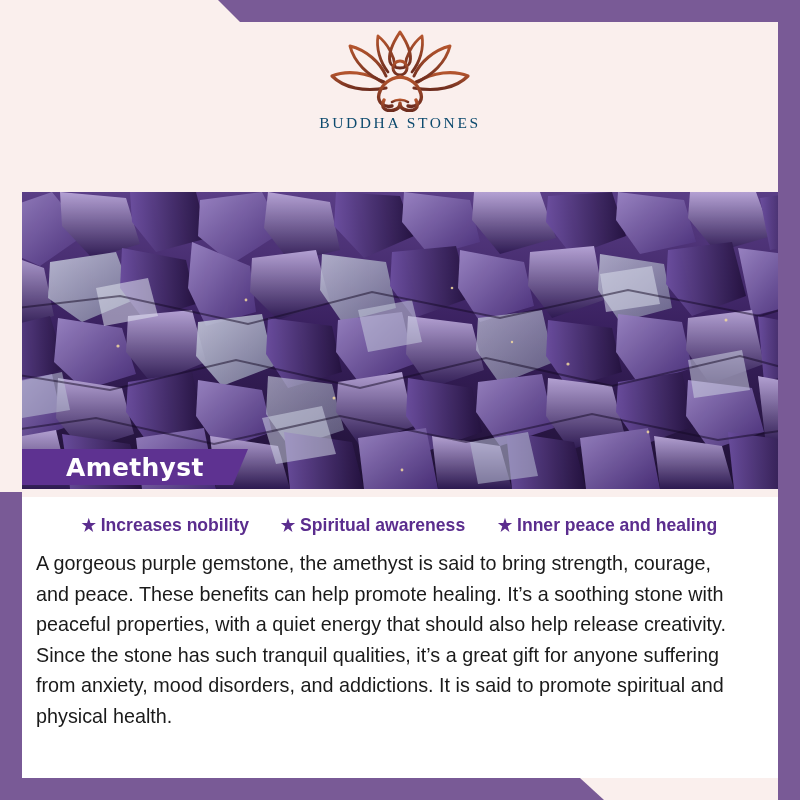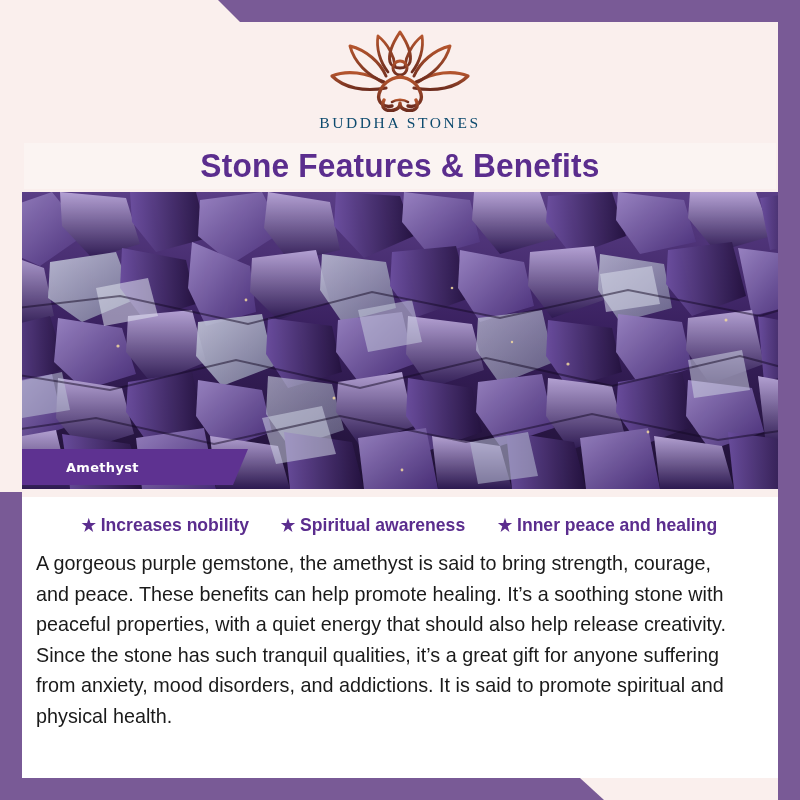--- a/index.html
+++ b/index.html
@@ -159,21 +159,21 @@
     background: #5e3291;
     -webkit-clip-path: polygon(0 0, 226px 0, 211px 36px, 0 36px);
     clip-path: polygon(0 0, 226px 0, 211px 36px, 0 36px);
     z-index: 4;
     display: flex;
     align-items: center;
   }
   .stone-banner-text {
     margin-left: 44px;
     color: #ffffff;
-    font-size: 13px;
+    font-size: 25px;
     font-weight: bold;
     letter-spacing: 0.3px;
     font-family: "DejaVu Sans", sans-serif;
   }
 
   
   .content {
     position: absolute;
     top: 497px;
     left: 22px;
@@ -255,23 +255,20 @@
           <path d="M60 74 C56 82 62 86 70 84 C74 83 76 80 76 77 C76 80 78 83 82 84 C90 86 96 82 92 74" stroke-width="3.4"></path>
 
           <path d="M68 76 C72 73 80 73 84 76" stroke-width="2.6"></path>
         </g>
       </svg>
 
       <span class="logo-word">BUDDHA STONES</span>
     </div>
   </div>
 
-  <div class="title-bar">
-    <span class="title-text">Stone Features &amp; Benefits</span>
-  </div>
 
   <div class="photo">
     <svg width="800" height="297" viewBox="0 0 800 297" preserveAspectRatio="none">
       <defs>
         <linearGradient id="bg1" x1="0" y1="0" x2="0" y2="1">
           <stop offset="0%" stop-color="#5a3e86"></stop>
           <stop offset="45%" stop-color="#3a2160"></stop>
           <stop offset="100%" stop-color="#1e1033"></stop>
         </linearGradient>
         <linearGradient id="fc1" x1="0" y1="0" x2="1" y2="1">

